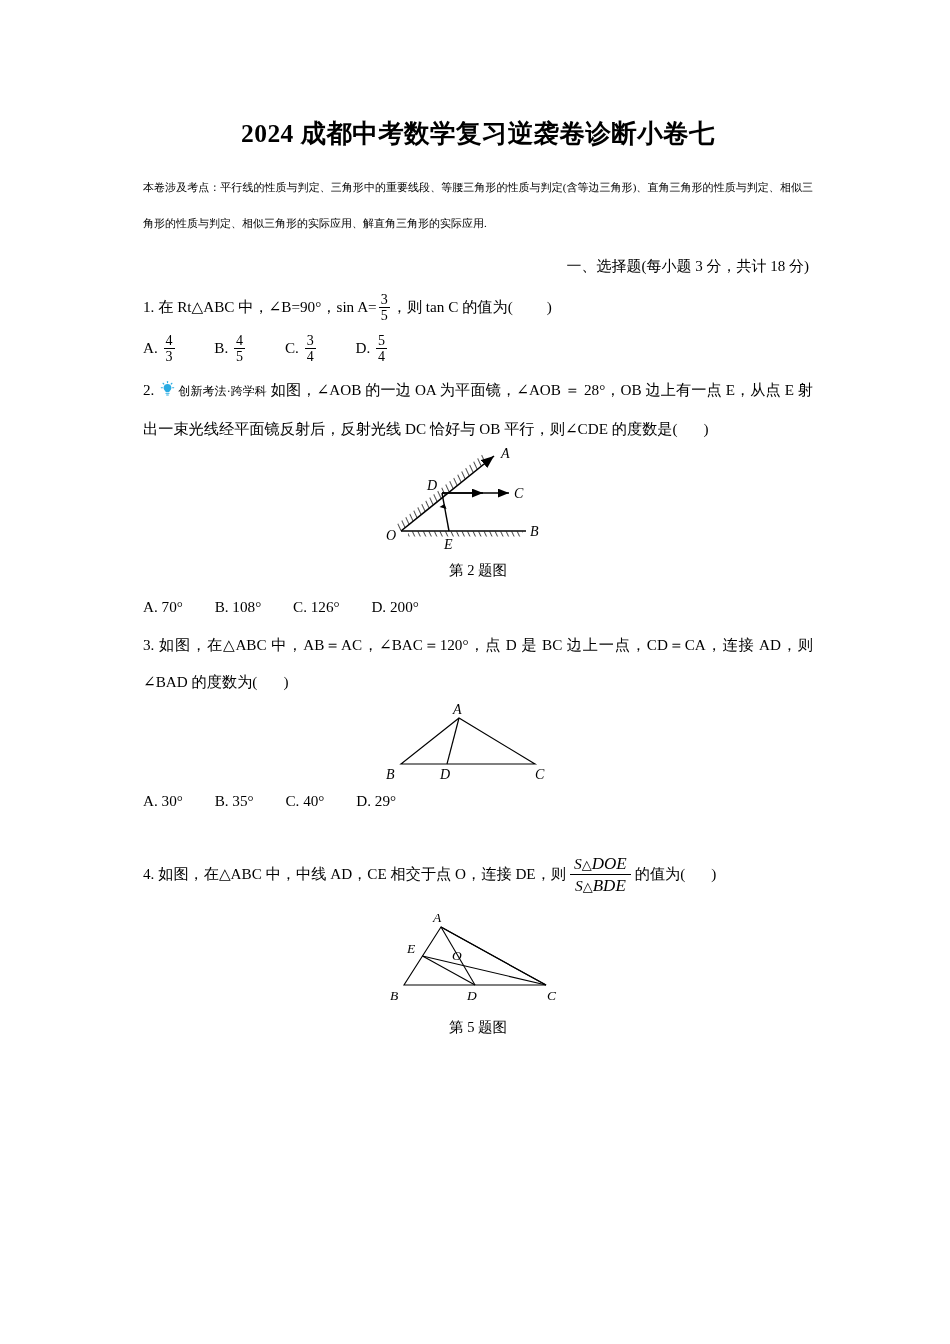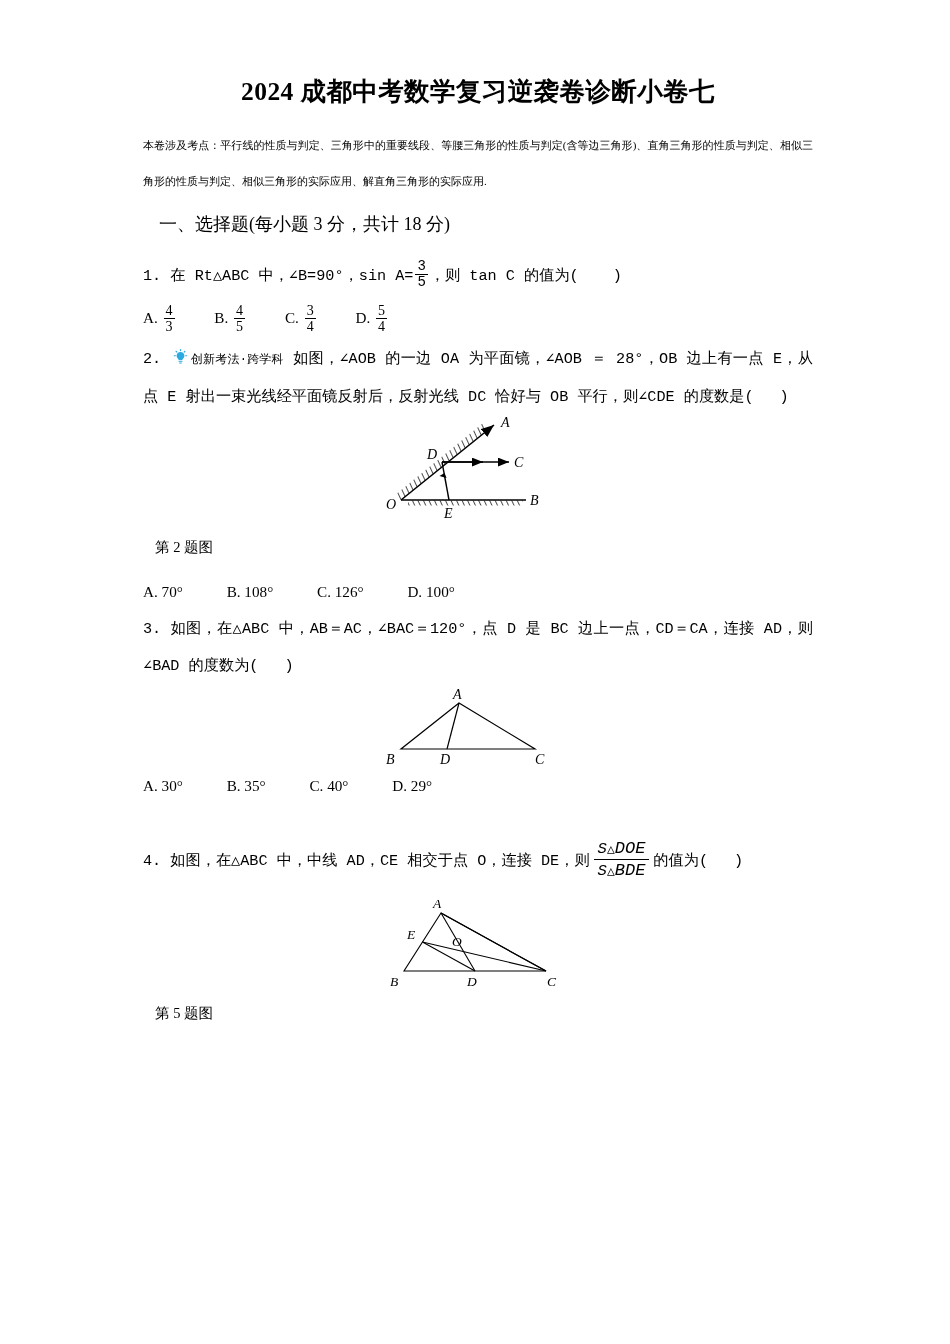--- a/index.html
+++ b/index.html
@@ -29,47 +29,47 @@
     width: 670px;
   }
 
   
   .doc-title {
     text-align: center;
     font-weight: bold;
     font-size: 25.5px;
     letter-spacing: 0.4px;
     margin: 0;
-    padding-top: 77px;
+    padding-top: 119px;
     line-height: 1.2;
     white-space: nowrap;
   }
 
   
   .para {
     font-size: 11px;
     line-height: 36px;
     text-align: justify;
     text-justify: inter-ideograph;
     margin: 0;
   }
   .para.first { margin-top: 19px; }
   .sect-head {
-    font-size: 18px;
+    font-size: 15px;
     line-height: 36px;
-    margin: 16px;
+    margin: 4px;
     margin-top: 7px;
+    text-align: right;
   }
   .q {
     font-size: 15.2px;
     line-height: 37px;
     margin: 0;
     text-align: justify;
     text-justify: inter-ideograph;
-    font-family: Liberation Mono, monospace;
   }
 
   
   .frac {
     display: inline-block;
     vertical-align: middle;
     text-align: center;
     font-size: 14px;
     line-height: 1.08;
     margin: 0 2px;
@@ -105,34 +105,34 @@
   .subs { font-style: italic; font-size: 17px; }
 
   
   .choices {
     font-size: 15.2px;
     line-height: 38px;
     margin: 0;
     white-space: nowrap;
   }
   .choices .ch { display: inline-block; }
-  .choices .ch + .ch { margin-left: 40px; }
+  .choices .ch + .ch { margin-left: 28px; }
   .choices.frac-row { line-height: 46px; }
   .choices.frac-row .ch + .ch { margin-left: 34px; }
 
   
   .figwrap {
     text-align: center;
     margin: 0;
   }
   .figcap {
-    text-align: left;
+    text-align: center;
     font-size: 14.5px;
     line-height: 28px;
-    margin: 12px;
+    margin: 4px;
   }
   svg { display: block; margin: 0 auto; overflow: visible; }
 
   
   .bulb {
     display: inline-block;
     width: 17px;
     height: 17px;
     vertical-align: -3px;
     margin: 0 2px 0 1px;
@@ -207,21 +207,21 @@
         <text x="66" y="102" font-family="Liberation Serif, serif" font-size="14" font-style="italic">E</text>
         <text x="8" y="93" font-family="Liberation Serif, serif" font-size="14" font-style="italic">O</text>
       </svg>
       <p class="figcap">第 2 题图</p>
     </div>
 
     <p class="choices">
       <span class="ch"><span>A.</span>&nbsp;<span>70°</span></span>
       <span class="ch"><span>B.</span>&nbsp;<span>108°</span></span>
       <span class="ch"><span>C.</span>&nbsp;<span>126°</span></span>
-      <span class="ch"><span>D.</span>&nbsp;<span>100°</span></span>
+      <span class="ch"><span>D.</span>&nbsp;<span>200°</span></span>
     </p>
 
     <p class="q"><span>3.</span>&nbsp;<span>如图，在△ABC 中，AB＝AC，∠BAC＝120°，点 D 是 BC 边上一点，CD＝CA，连接 AD，则∠BAD 的度数为(</span><span class="blank-sm"></span><span>)</span></p>
 
     <div class="figwrap">
       <svg width="190" height="82" viewBox="0 0 190 82">
 
         <polygon points="76,18 18,64 152,64" fill="none" stroke="#000" stroke-width="1.2"></polygon>
 
         <line x1="76" y1="18" x2="64" y2="64" stroke="#000" stroke-width="1.2"></line>

